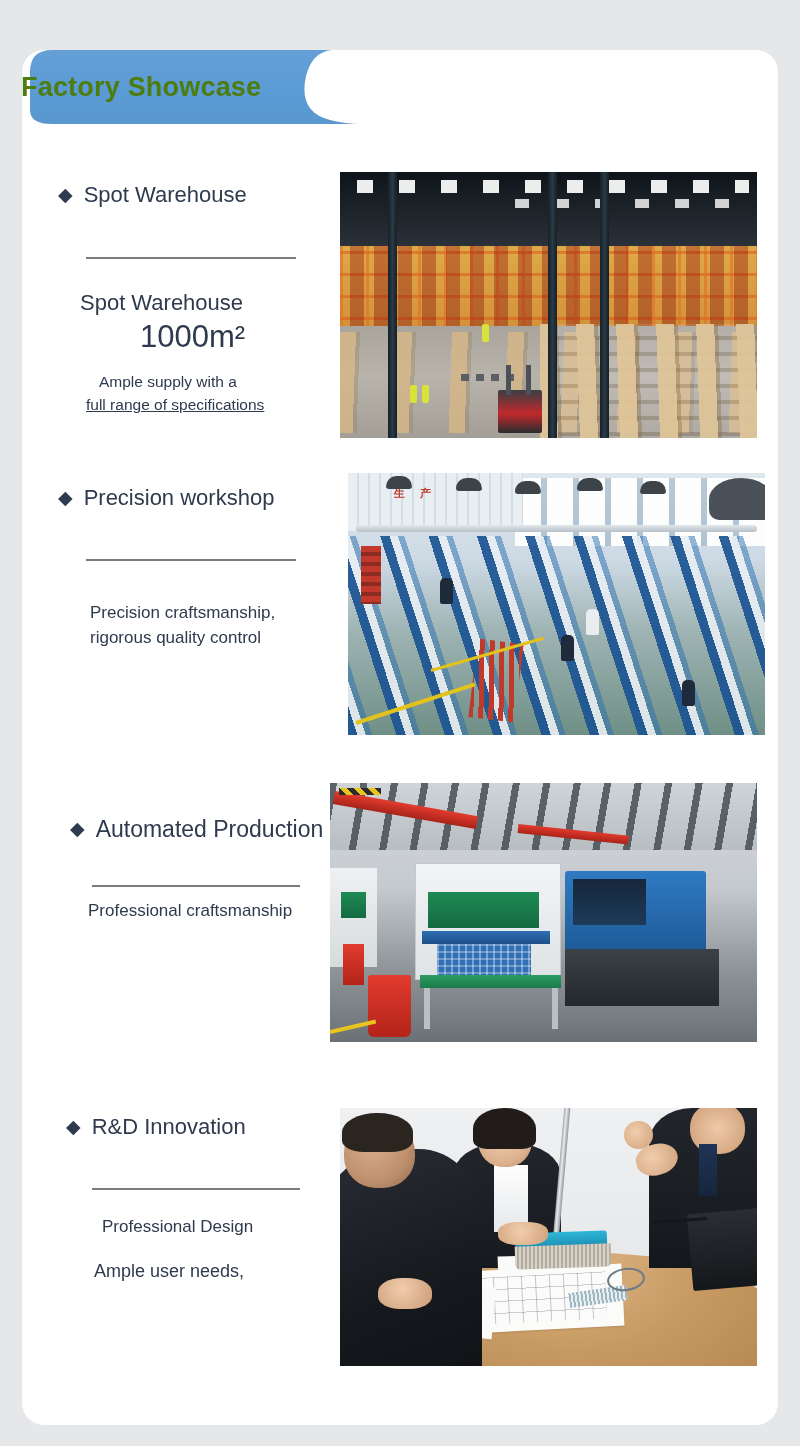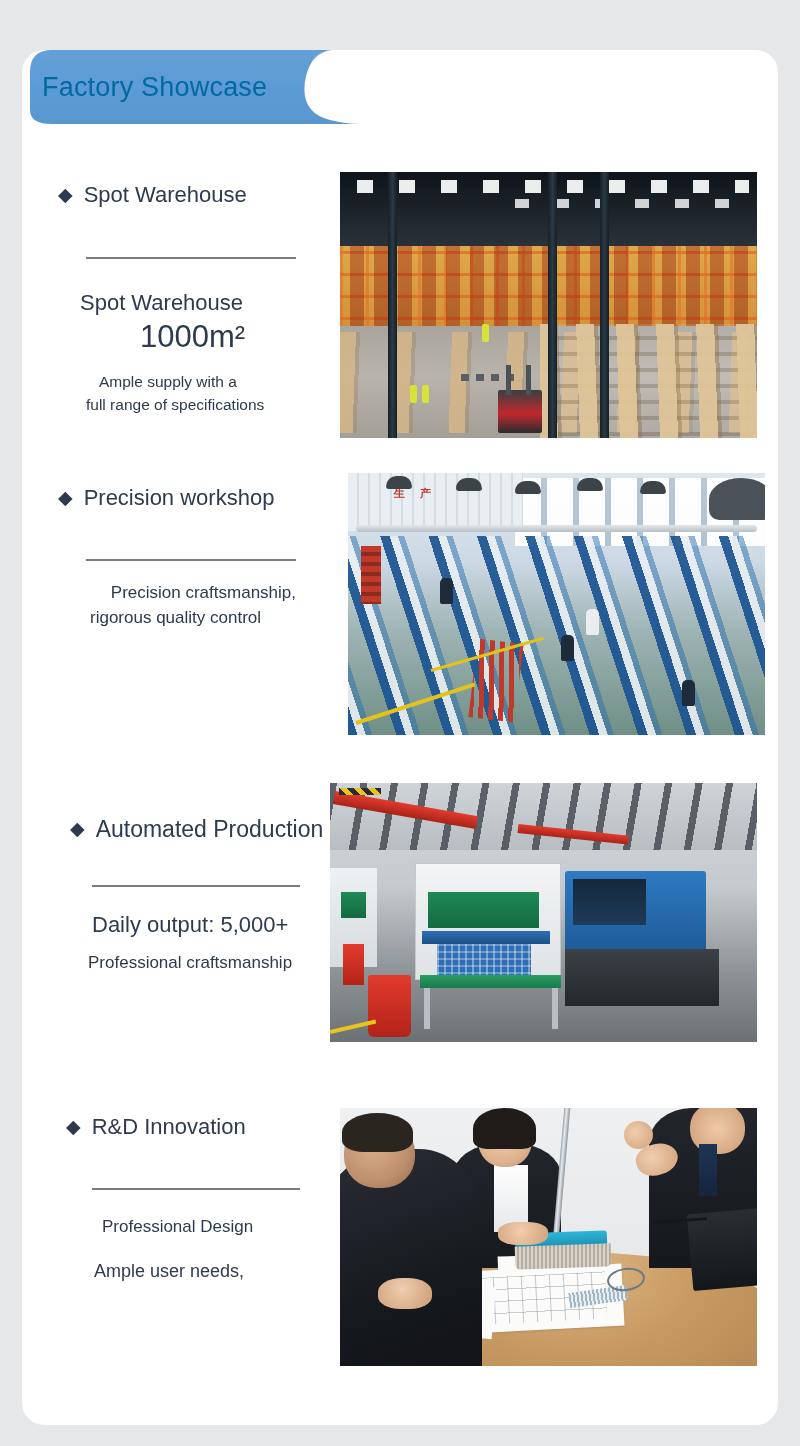--- a/index.html
+++ b/index.html
@@ -34,26 +34,26 @@
     position: absolute;
     left: 30px;
     top: 50px;
     width: 350px;
     height: 82px;
     z-index: 5;
   }
   .header-tab svg { display: block; width: 350px; height: 82px; }
   .header-title {
     position: absolute;
-    left: 42px;
+    left: 21px;
     top: 74px;
     z-index: 6;
-    color: #0369a1;
+    color: #4d7c0f;
     font-size: 27px;
-    font-weight: 400;
+    font-weight: 700;
     letter-spacing: 0.2px;
     line-height: 1;
     white-space: nowrap;
   }
 
   
   .section { position: absolute; }
 
   .sec-head {
     display: flex;
@@ -514,21 +514,21 @@
 
   <div class="section" style="left:58px; top:184px;">
     <div class="sec-head">
       <span class="diamond">◆</span>
       <span class="sec-title">Spot Warehouse</span>
     </div>
     <div class="divider" style="width:210px; margin-left:28px; margin-top:51px;"></div>
     <div class="big-line" style="margin-top:31px; margin-left:22px;">Spot Warehouse</div>
     <div class="huge-line" style="margin-top:2px; margin-left:82px;">1000m²</div>
     <div class="sub-line" style="margin-top:16px; margin-left:41px;">Ample supply with a</div>
-    <div class="sub-line" style="margin-left:28px;">full range of specifications</div>
+    <div class="sub-line" style="margin-left:28px;text-decoration:underline;">full range of specifications</div>
   </div>
 
   <div class="photo" style="left:340px; top:172px; width:417px; height:266px;">
     <div class="scene">
       <div class="wh-racks"></div>
       <div class="wh-floor"></div>
       <div class="wh-pallets"></div>
       <div class="wh-pallets2"></div>
       <div class="wh-roof"></div>
       <div class="wh-sky"></div>
@@ -543,21 +543,21 @@
       <div class="wh-fork"></div>
     </div>
   </div>
 
   <div class="section" style="left:58px; top:487px;">
     <div class="sec-head">
       <span class="diamond">◆</span>
       <span class="sec-title">Precision workshop</span>
     </div>
     <div class="divider" style="width:210px; margin-left:28px; margin-top:50px;"></div>
-    <div class="sub-line mid" style="margin-top:20px; margin-left:32px;text-align:right;">Precision craftsmanship,</div>
+    <div class="sub-line mid" style="margin-top:40px; margin-left:32px;">Precision craftsmanship,</div>
     <div class="sub-line mid" style="margin-left:32px;">rigorous quality control</div>
   </div>
 
   <div class="photo" style="left:348px; top:473px; width:417px; height:262px;">
     <div class="scene">
       <div class="ws-wall"></div>
       <div class="ws-windows"></div>
       <div class="ws-panel"></div>
       <div class="ws-floor"></div>
       <div class="ws-rows"></div>
@@ -579,21 +579,20 @@
       <div class="ws-person" style="left:80%; top:79%;"></div>
     </div>
   </div>
 
   <div class="section" style="left:70px; top:818px;">
     <div class="sec-head">
       <span class="diamond">◆</span>
       <span class="sec-title small">Automated Production</span>
     </div>
     <div class="divider" style="width:208px; margin-left:22px; margin-top:44px;"></div>
-    <div class="big-line" style="margin-top:25px; margin-left:22px;">Daily output: 5,000+</div>
     <div class="sub-line mid" style="margin-top:12px; margin-left:18px;">Professional craftsmanship</div>
   </div>
 
   <div class="photo" style="left:330px; top:783px; width:427px; height:259px;">
     <div class="scene">
       <div class="am-bg"></div>
       <div class="am-ceiling"></div>
       <div class="am-crane"></div>
       <div class="am-crane2"></div>
       <div class="am-hazard"></div>

